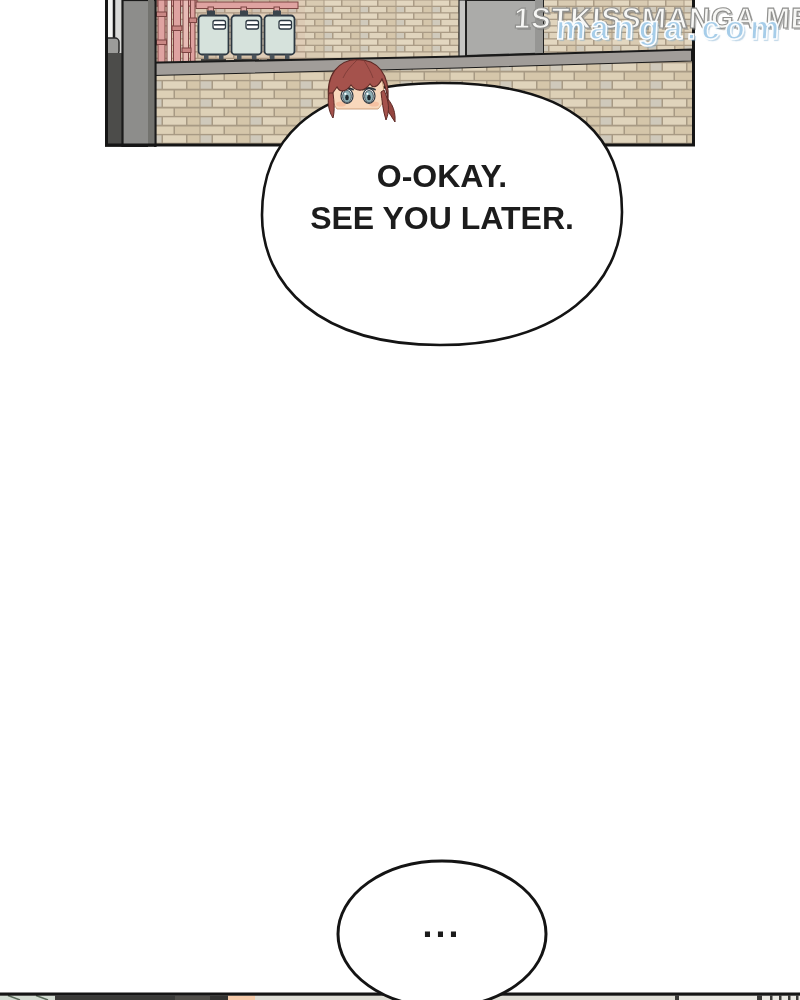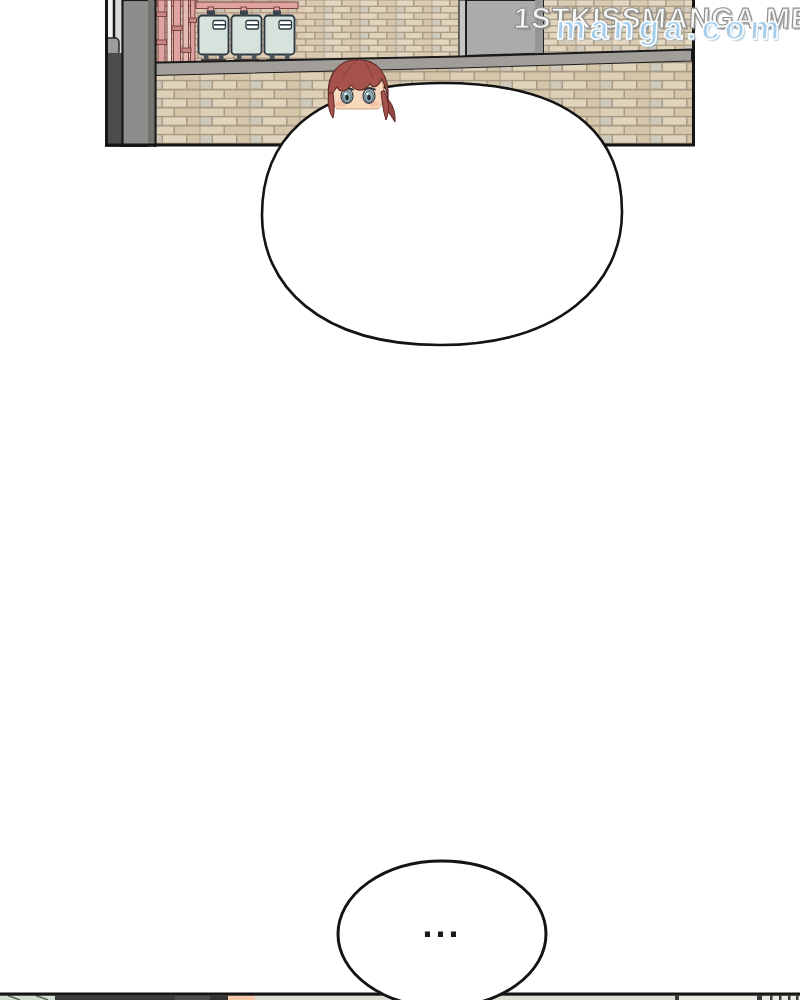--- a/index.html
+++ b/index.html
@@ -236,19 +236,21 @@
         <rect x="779" y="995.5" width="2.5" height="4.5" fill="#3a3a38"></rect>
         <rect x="788" y="995.5" width="2.5" height="4.5" fill="#3a3a38"></rect>
         <rect x="796" y="995.5" width="2.5" height="4.5" fill="#3a3a38"></rect>
       </g>
       <rect x="0" y="992.5" width="800" height="3.2" fill="#151515"></rect>
     </g>
 
     <ellipse cx="442" cy="934" rx="104" ry="73" fill="#ffffff" stroke="#141414" stroke-width="3"></ellipse>
   </svg>
 
+  <div class="bubble-text bubble-line-1">O-OKAY.</div>
+  <div class="bubble-text bubble-line-2">SEE YOU LATER.</div>
 
   <div class="ellipsis">...</div>
 
   <div class="watermark-primary">1STKISSMANGA.ME</div>
   <div class="watermark-secondary">manga.com</div>
 
 </div>
 
 </body></html>

